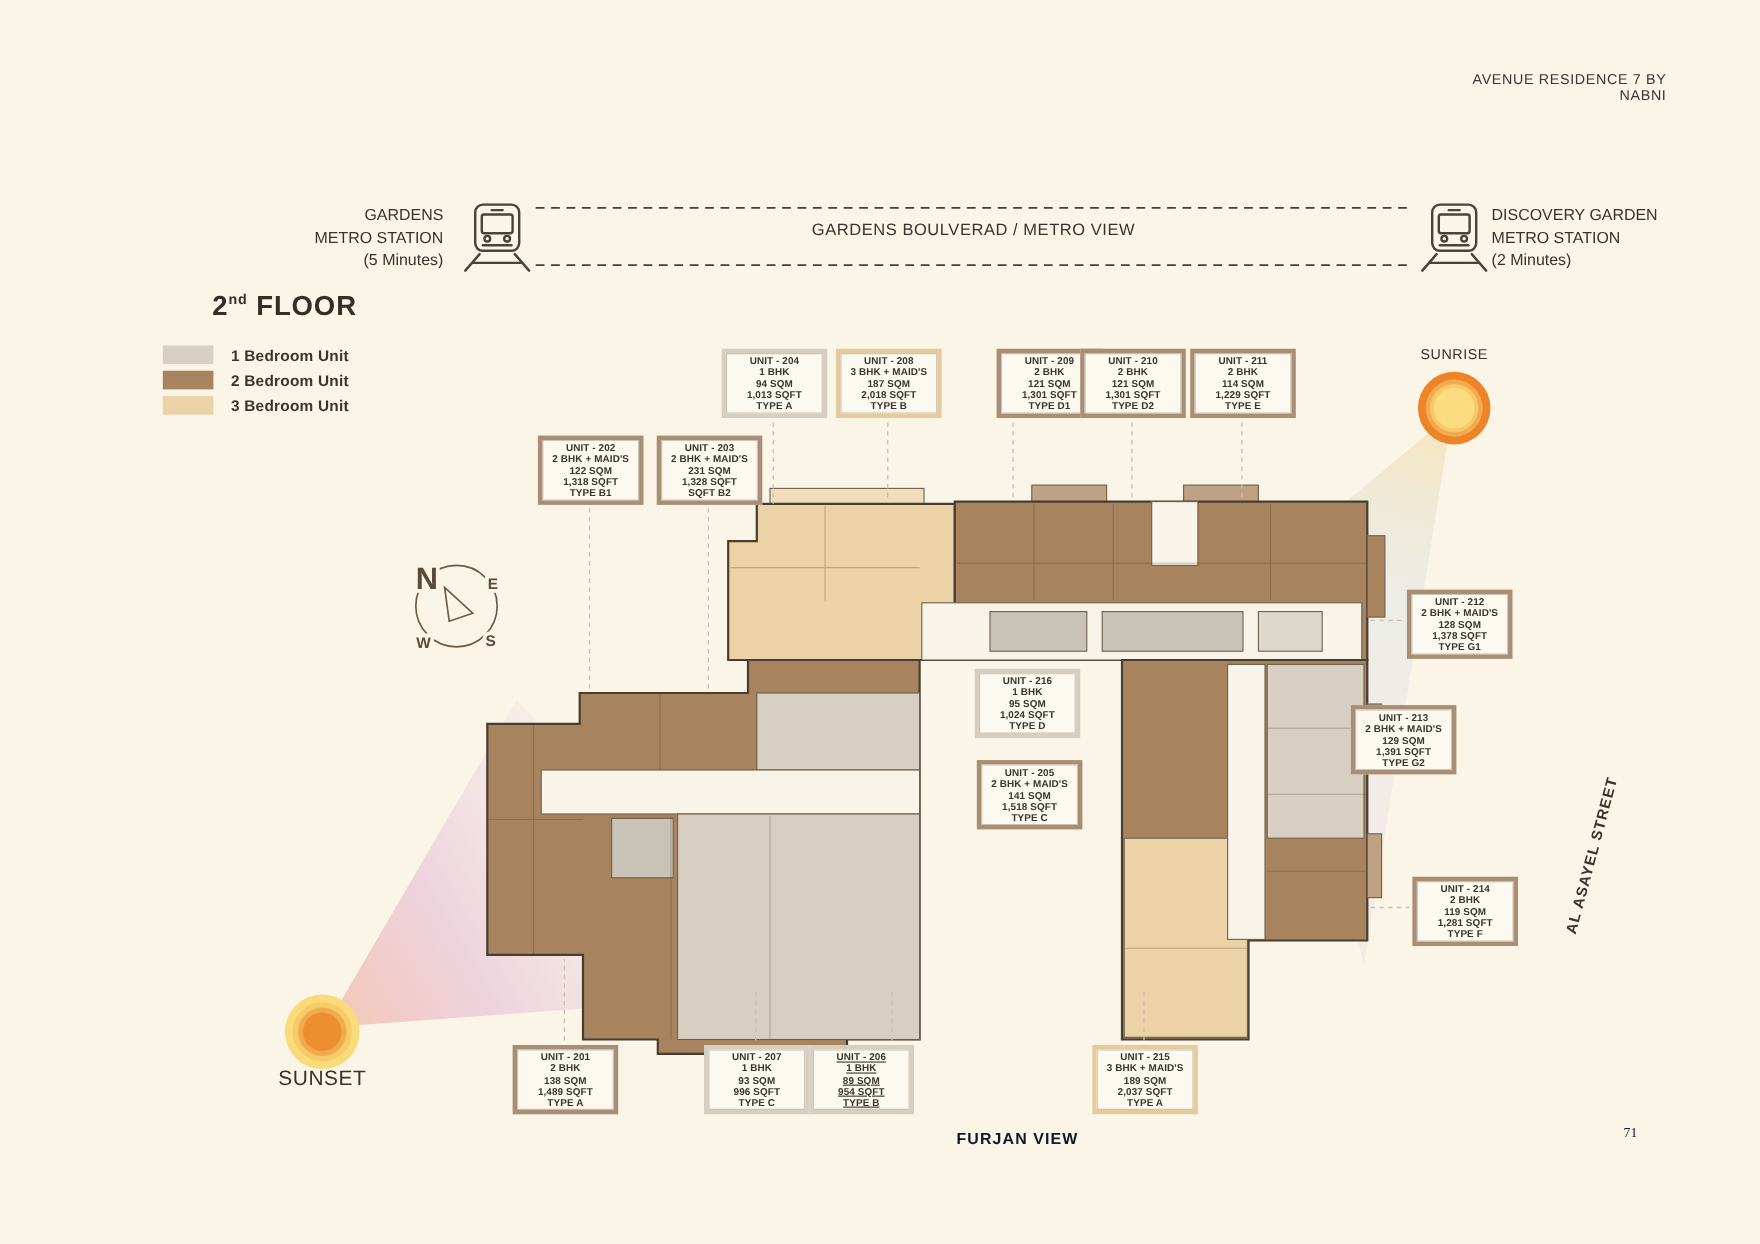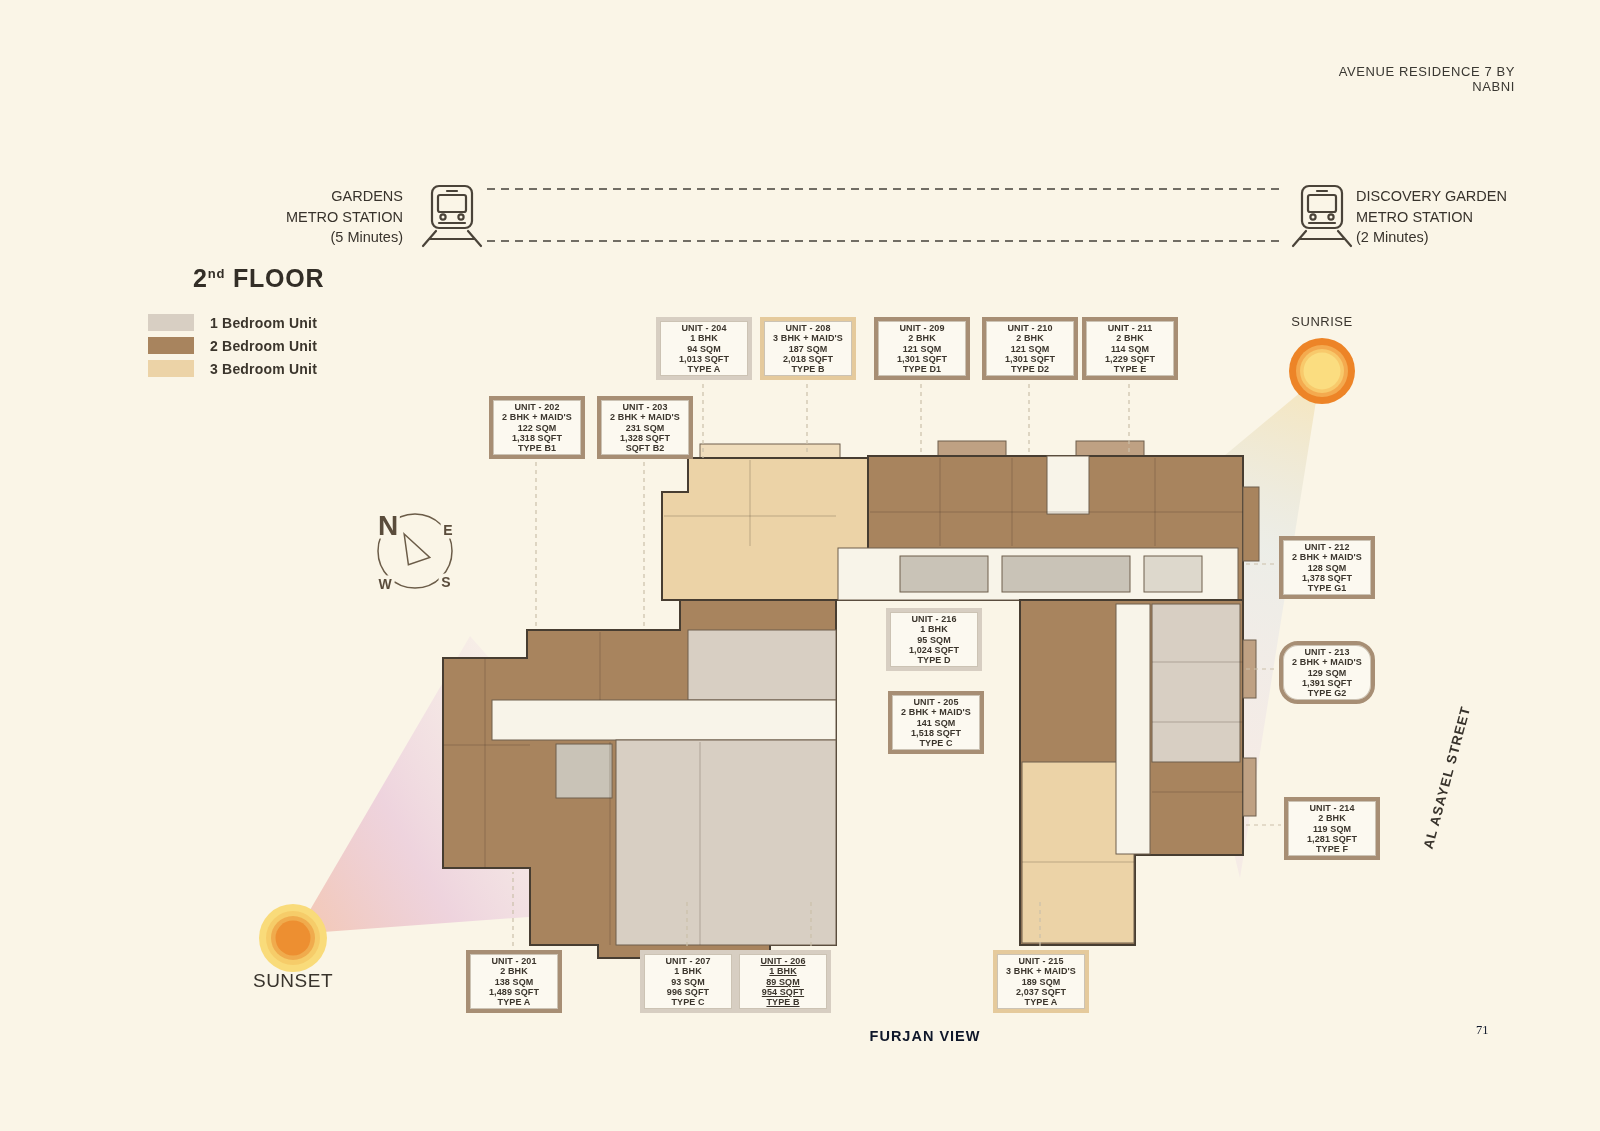--- a/index.html
+++ b/index.html
@@ -153,20 +153,21 @@
     </g>
   </svg>
 
   <div class="abs hdr">AVENUE RESIDENCE 7 BY NABNI</div>
 
   <div class="abs metro-left">
     <span class="metro-line">GARDENS</span>
     <span class="metro-line">METRO STATION</span>
     <span class="metro-line">(5 Minutes)</span>
   </div>
+  <div class="abs metro-center">GARDENS BOULVERAD / METRO VIEW</div>
   <div class="abs metro-right">
     <span class="metro-line">DISCOVERY GARDEN</span>
     <span class="metro-line">METRO STATION</span>
     <span class="metro-line">(2 Minutes)</span>
   </div>
 
   <div class="abs floor-title">
     <span>2</span><sup>nd</sup><span> FLOOR</span>
   </div>
 
@@ -241,21 +242,21 @@
         <span>996 SQFT</span>
         <span>TYPE C</span>
       </div>
       <div class="unit-box b-tan" style="left: 760px; top: 317px;">
         <span>UNIT - 208</span>
         <span>3 BHK + MAID'S</span>
         <span>187 SQM</span>
         <span>2,018 SQFT</span>
         <span>TYPE B</span>
       </div>
-      <div class="unit-box b-brown" style="left: 874px; top: 317px; text-align: center;">
+      <div class="unit-box b-brown" style="left: 906px; top: 317px; text-align: center;">
         <span>UNIT - 209</span>
         <span>2 BHK</span>
         <span>121 SQM</span>
         <span>1,301 SQFT</span>
         <span>TYPE D1</span>
       </div>
       <div class="unit-box b-brown" style="left: 982px; top: 317px;">
         <span>UNIT - 210</span>
         <span>2 BHK</span>
         <span>121 SQM</span>
@@ -269,21 +270,21 @@
         <span>1,229 SQFT</span>
         <span>TYPE E</span>
       </div>
       <div class="unit-box b-brown" style="left: 1279px; top: 536px;">
         <span>UNIT - 212</span>
         <span>2 BHK + MAID'S</span>
         <span>128 SQM</span>
         <span>1,378 SQFT</span>
         <span>TYPE G1</span>
       </div>
-      <div class="unit-box b-brown" style="left: 1279px; top: 641px; border-radius: 19px;">
+      <div class="unit-box b-brown" style="left: 1228px; top: 641px;">
         <span>UNIT - 213</span>
         <span>2 BHK + MAID'S</span>
         <span>129 SQM</span>
         <span>1,391 SQFT</span>
         <span>TYPE G2</span>
       </div>
       <div class="unit-box b-brown" style="left: 1284px; top: 797px;">
         <span>UNIT - 214</span>
         <span>2 BHK</span>
         <span>119 SQM</span>

